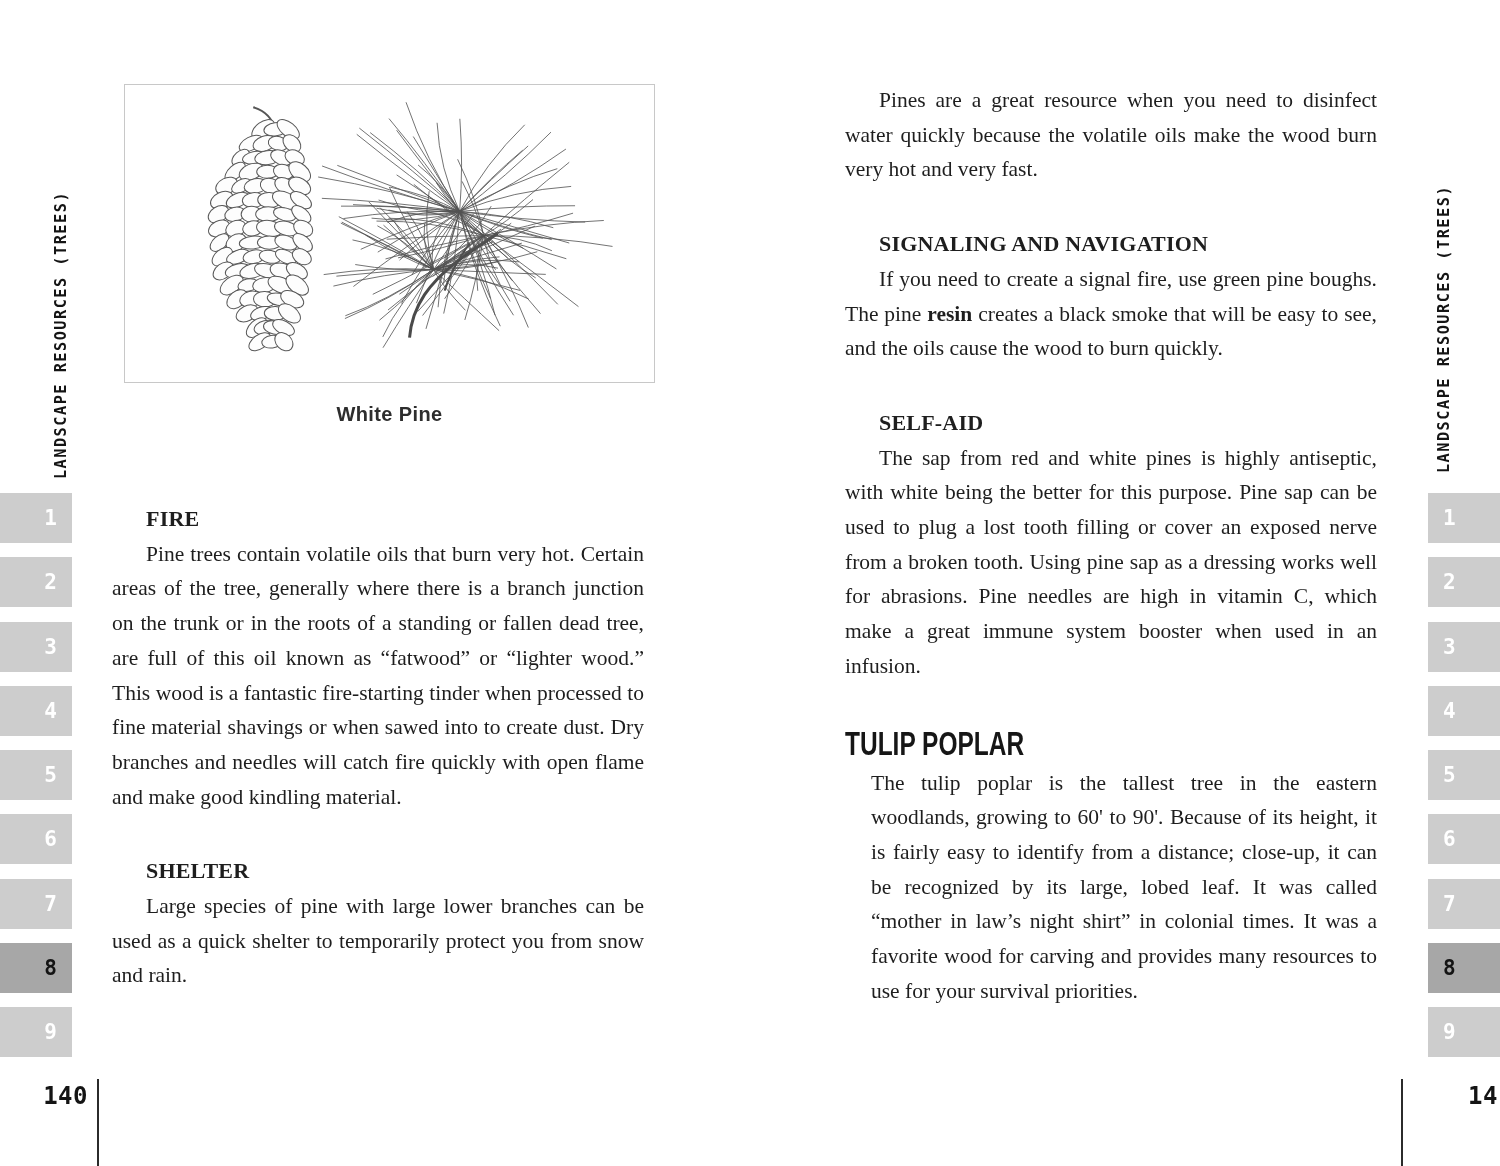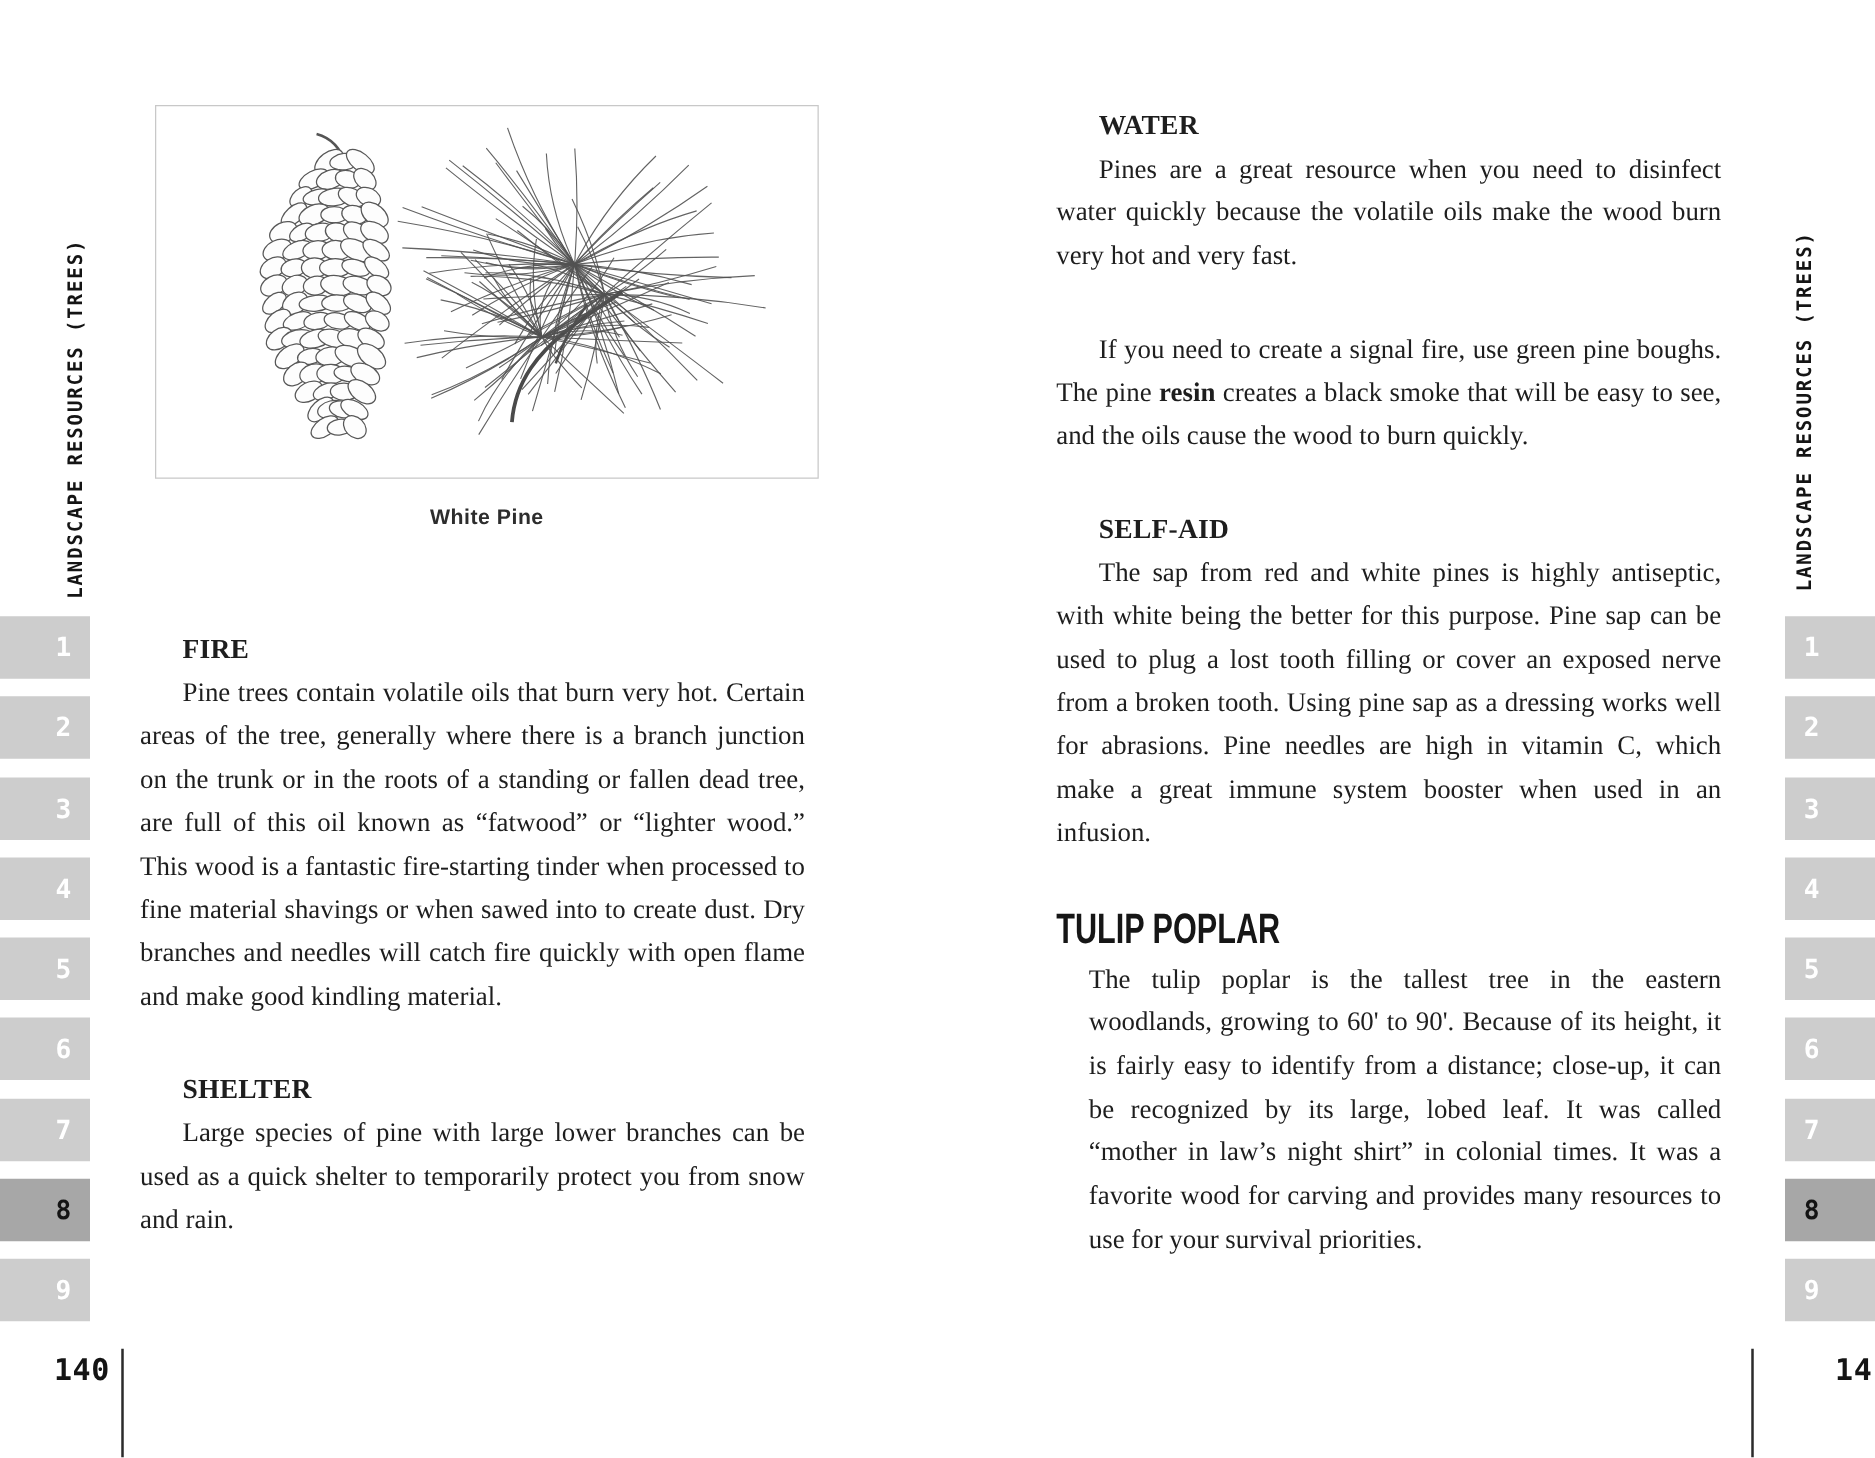--- a/index.html
+++ b/index.html
@@ -43,21 +43,21 @@
 
   
   .figure{
     position:absolute;left:124px;top:84px;width:531px;height:299px;
     border:1.5px solid #c8c8c8;background:#ffffff;box-sizing:border-box;
   }
   .figure svg{width:100%;height:100%;display:block;}
   .fig-caption{
     position:absolute;left:124px;top:402px;width:531px;text-align:center;
     font-family:"Liberation Sans","DejaVu Sans",sans-serif;font-weight:700;
-    font-size:17px;letter-spacing:0.4px;color:#2d2d2d;line-height:24px;
+    font-size:20px;letter-spacing:0.4px;color:#2d2d2d;line-height:24px;
   }
 
   
   .col{
     position:absolute;width:532px;font-size:21.5px;line-height:34.7px;
     text-align:justify;color:#1e1e1e;
   }
   #col-left{left:112px;top:466px;margin-top:36px;}
   #col-right{left:845px;top:83px;}
   h3.sec{
@@ -375,24 +375,24 @@
       <p class="body">Pine trees contain volatile oils that burn very hot. Certain areas of the tree, generally where there is a branch junction on the trunk or in the roots of a standing or fallen dead tree, are full of this oil known as “fatwood” or “lighter wood.” This wood is a fantastic fire-starting tinder when processed to fine material shavings or when sawed into to create dust. Dry branches and needles will catch fire quickly with open flame and make good kindling material.</p>
     </div>
     <div class="section">
       <h3 class="sec">SHELTER</h3>
       <p class="body">Large species of pine with large lower branches can be used as a quick shelter to temporarily protect you from snow and rain.</p>
     </div>
   </div>
 
   <div class="col" id="col-right">
     <div class="section">
-      <h3 class="sec">WATER</h3>
       <p class="body">Pines are a great resource when you need to disinfect water quickly because the volatile oils make the wood burn very hot and very fast.</p>
     </div>
     <div class="section">
+      <h3 class="sec">SIGNALING AND NAVIGATION</h3>
       <p class="body"><span>If you need to create a signal fire, use green pine boughs. The pine </span><span class="resin">resin</span><span> creates a black smoke that will be easy to see, and the oils cause the wood to burn quickly.</span></p>
     </div>
     <div class="section">
       <h3 class="sec">SELF-AID</h3>
       <p class="body">The sap from red and white pines is highly antiseptic, with white being the better for this purpose. Pine sap can be used to plug a lost tooth filling or cover an exposed nerve from a broken tooth. Using pine sap as a dressing works well for abrasions. Pine needles are high in vitamin C, which make a great immune system booster when used in an infusion.</p>
     </div>
     <div class="chapter">
       <h2 class="chapter-title">TULIP POPLAR</h2>
       <p class="body">The tulip poplar is the tallest tree in the eastern woodlands, growing to 60' to 90'. Because of its height, it is fairly easy to identify from a distance; close-up, it can be recognized by its large, lobed leaf. It was called “mother in law’s night shirt” in colonial times. It was a favorite wood for carving and provides many resources to use for your survival priorities.</p>
     </div>

